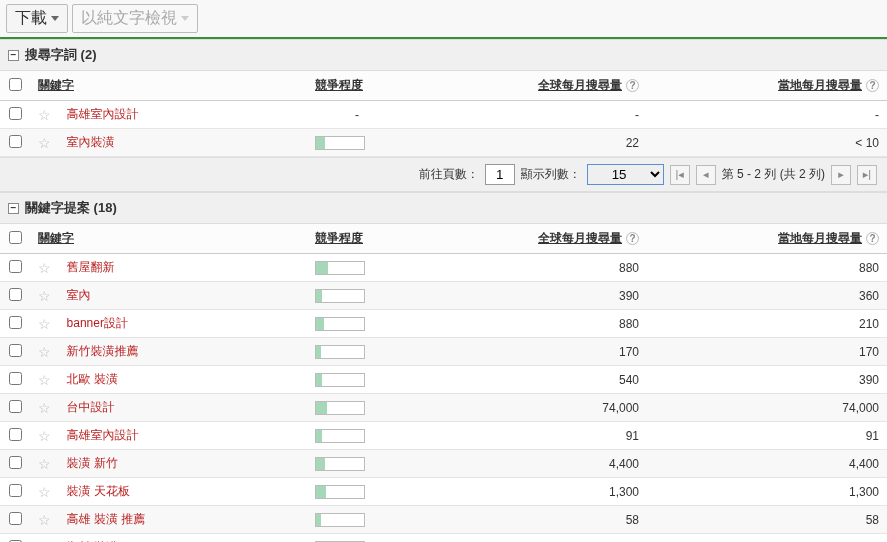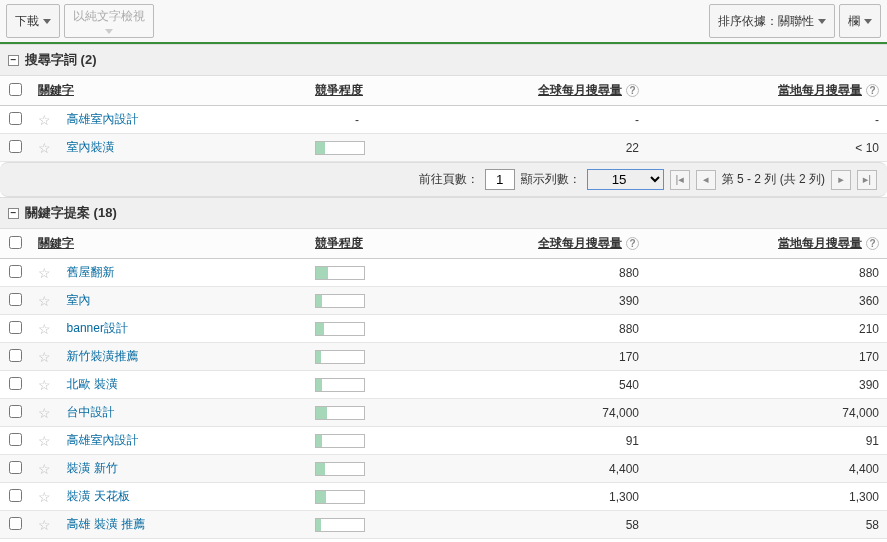--- a/index.html
+++ b/index.html
@@ -1,72 +1,62 @@
 <!DOCTYPE html>
 <html><head>
 <meta charset="utf-8">
 <style>
 * { box-sizing: border-box; margin: 0; padding: 0; }
 body { font-family: Arial, "Microsoft JhengHei", sans-serif; font-size: 12px; color: #333; background: #fff; width: 887px; }
 .toolbar { display: flex; justify-content: space-between; padding: 4px 6px; border-bottom: 2px solid #3a8e3a; background: #f8f8f8; }
 .toolbar-left, .toolbar-right { display: flex; gap: 4px; }
-.btn { display: inline-flex; align-items: center; gap: 4px; padding: 3px 8px; border: 1px solid #bbb; background: #f5f5f5; color: #333; font-size: 12px; cursor: pointer; border-radius: 2px; }
-.btn.disabled { color: #aaa; background: #f8f8f8; flex-direction: column; }
+.btn { display: inline-flex; align-items: center; gap: 4px; padding: 3px 8px; border: 1px solid #bbb; background: #f5f5f5; color: #333; font-size: 16px; cursor: pointer; border-radius: 2px; }
+.btn.disabled { color: #aaa; background: #f8f8f8; }
 .caret { width: 0; height: 0; border-left: 4px solid transparent; border-right: 4px solid transparent; border-top: 5px solid #666; }
 .btn.disabled .caret { border-top-color: #ccc; }
 .section-header { display: flex; align-items: center; gap: 6px; padding: 6px 8px; background: #f0f0f0; border-top: 1px solid #ddd; border-bottom: 1px solid #ddd; font-weight: bold; font-size: 13px; }
 .collapse-box { width: 11px; height: 11px; border: 1px solid #888; display: flex; align-items: center; justify-content: center; font-size: 10px; line-height: 1; background: #fff; cursor: pointer; }
 table { width: 100%; border-collapse: collapse; }
 thead th { font-weight: bold; padding: 6px 8px; border-bottom: 1px solid #ccc; background: #fcfcfc; font-size: 12px; text-decoration: underline; }
 tbody td { padding: 5px 8px; border-bottom: 1px solid #e5e5e5; font-size: 12px; }
 tbody tr:nth-child(even) { background: #f8f8f8; }
 .col-check { width: 30px; text-align: center; }
 .col-star { width: 22px; text-align: center; }
 .col-kw { text-align: left; }
 .col-comp { width: 100px; text-align: left; }
 .col-global { width: 240px; text-align: right; }
 .col-local { width: 240px; text-align: right; }
 th.col-kw { text-align: left; }
 th.col-comp { text-align: left; }
 th.col-global, th.col-local { text-align: right; }
-.kw-link { color: #0369a1; text-decoration: none; }
+.kw-link { color: #b91c1c; text-decoration: none; }
 .star { color: #bbb; font-size: 14px; cursor: pointer; }
 input[type=checkbox] { cursor: pointer; }
 .comp-bar { width: 50px; height: 14px; border: 1px solid #bbb; background: #fff; position: relative; }
 .comp-fill { height: 100%; background: #a6d7b8; }
 .help-icon { display: inline-block; width: 13px; height: 13px; border: 1px solid #bbb; border-radius: 50%; text-align: center; line-height: 12px; font-size: 10px; color: #888; margin-left: 4px; }
-.pager { display: flex; justify-content: flex-end; align-items: center; gap: 6px; padding: 6px 10px; background: #f0f0f0; border-top: 1px solid #ddd; border-bottom: 1px solid #ddd; font-size: 12px; border-radius: 8px; }
+.pager { display: flex; justify-content: flex-end; align-items: center; gap: 6px; padding: 6px 10px; background: #f0f0f0; border-top: 1px solid #ddd; border-bottom: 1px solid #ddd; font-size: 12px; }
 .pager input[type=text] { width: 30px; text-align: center; border: 1px solid #999; padding: 2px; }
 .pager select { border: 1px solid #5b8fd6; padding: 1px 20px; }
 .pg-btn { width: 20px; height: 20px; border: 1px solid #bbb; background: #f5f5f5; display: inline-flex; align-items: center; justify-content: center; cursor: pointer; color: #888; font-size: 11px; }
 </style>
 </head>
 <body>
 
 <div class="toolbar">
   <div class="toolbar-left">
     <div class="btn">
         <span>下載</span>
         <span class="caret"></span>
       </div>
     <div class="btn disabled">
         <span>以純文字檢視</span>
         <span class="caret"></span>
       </div>
   </div>
-  <div class="toolbar-right">
-    <div class="btn">
-        <span>排序依據：關聯性</span>
-        <span class="caret"></span>
-      </div>
-    <div class="btn">
-        <span>欄</span>
-        <span class="caret"></span>
-      </div>
-  </div>
 </div>
 
 <div class="section-header">
   <span class="collapse-box">−</span>
   <span>搜尋字詞 (2)</span>
 </div>
 
 <table>
   <thead>
     <tr>

